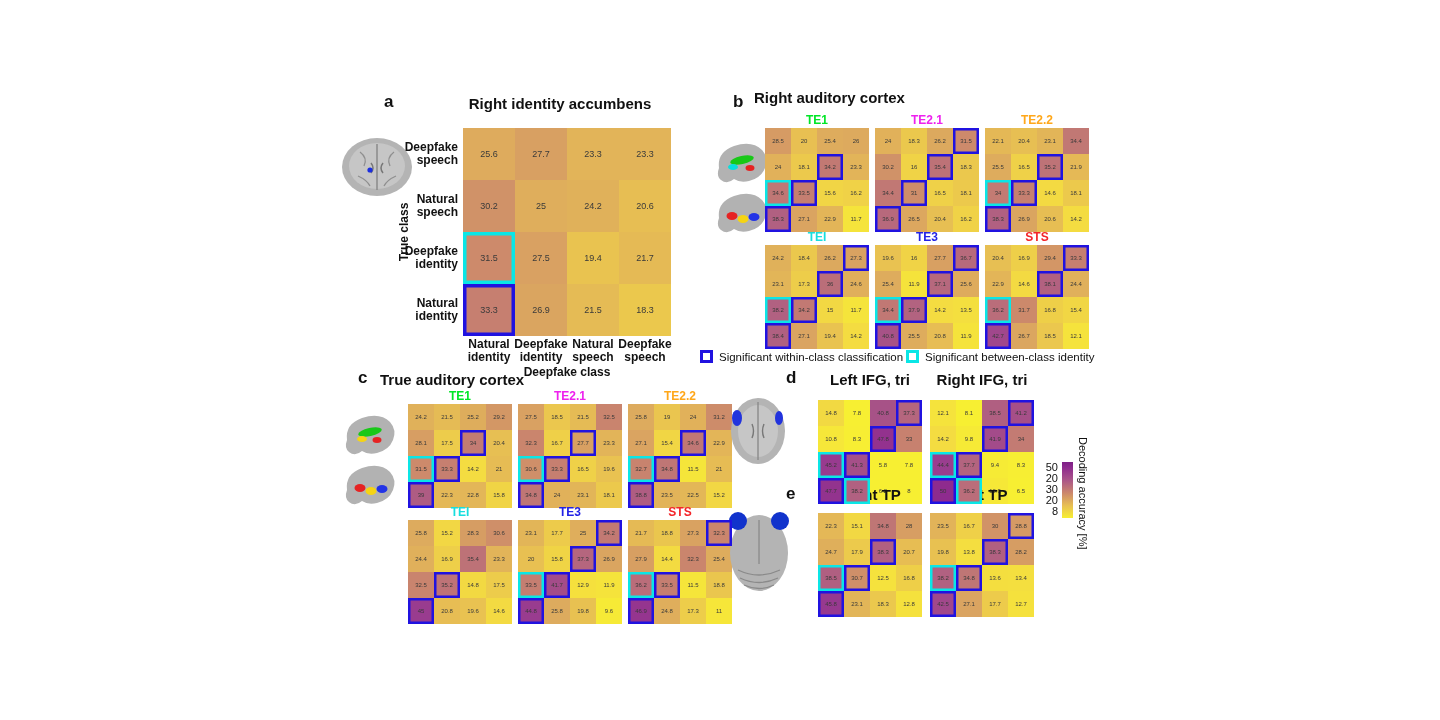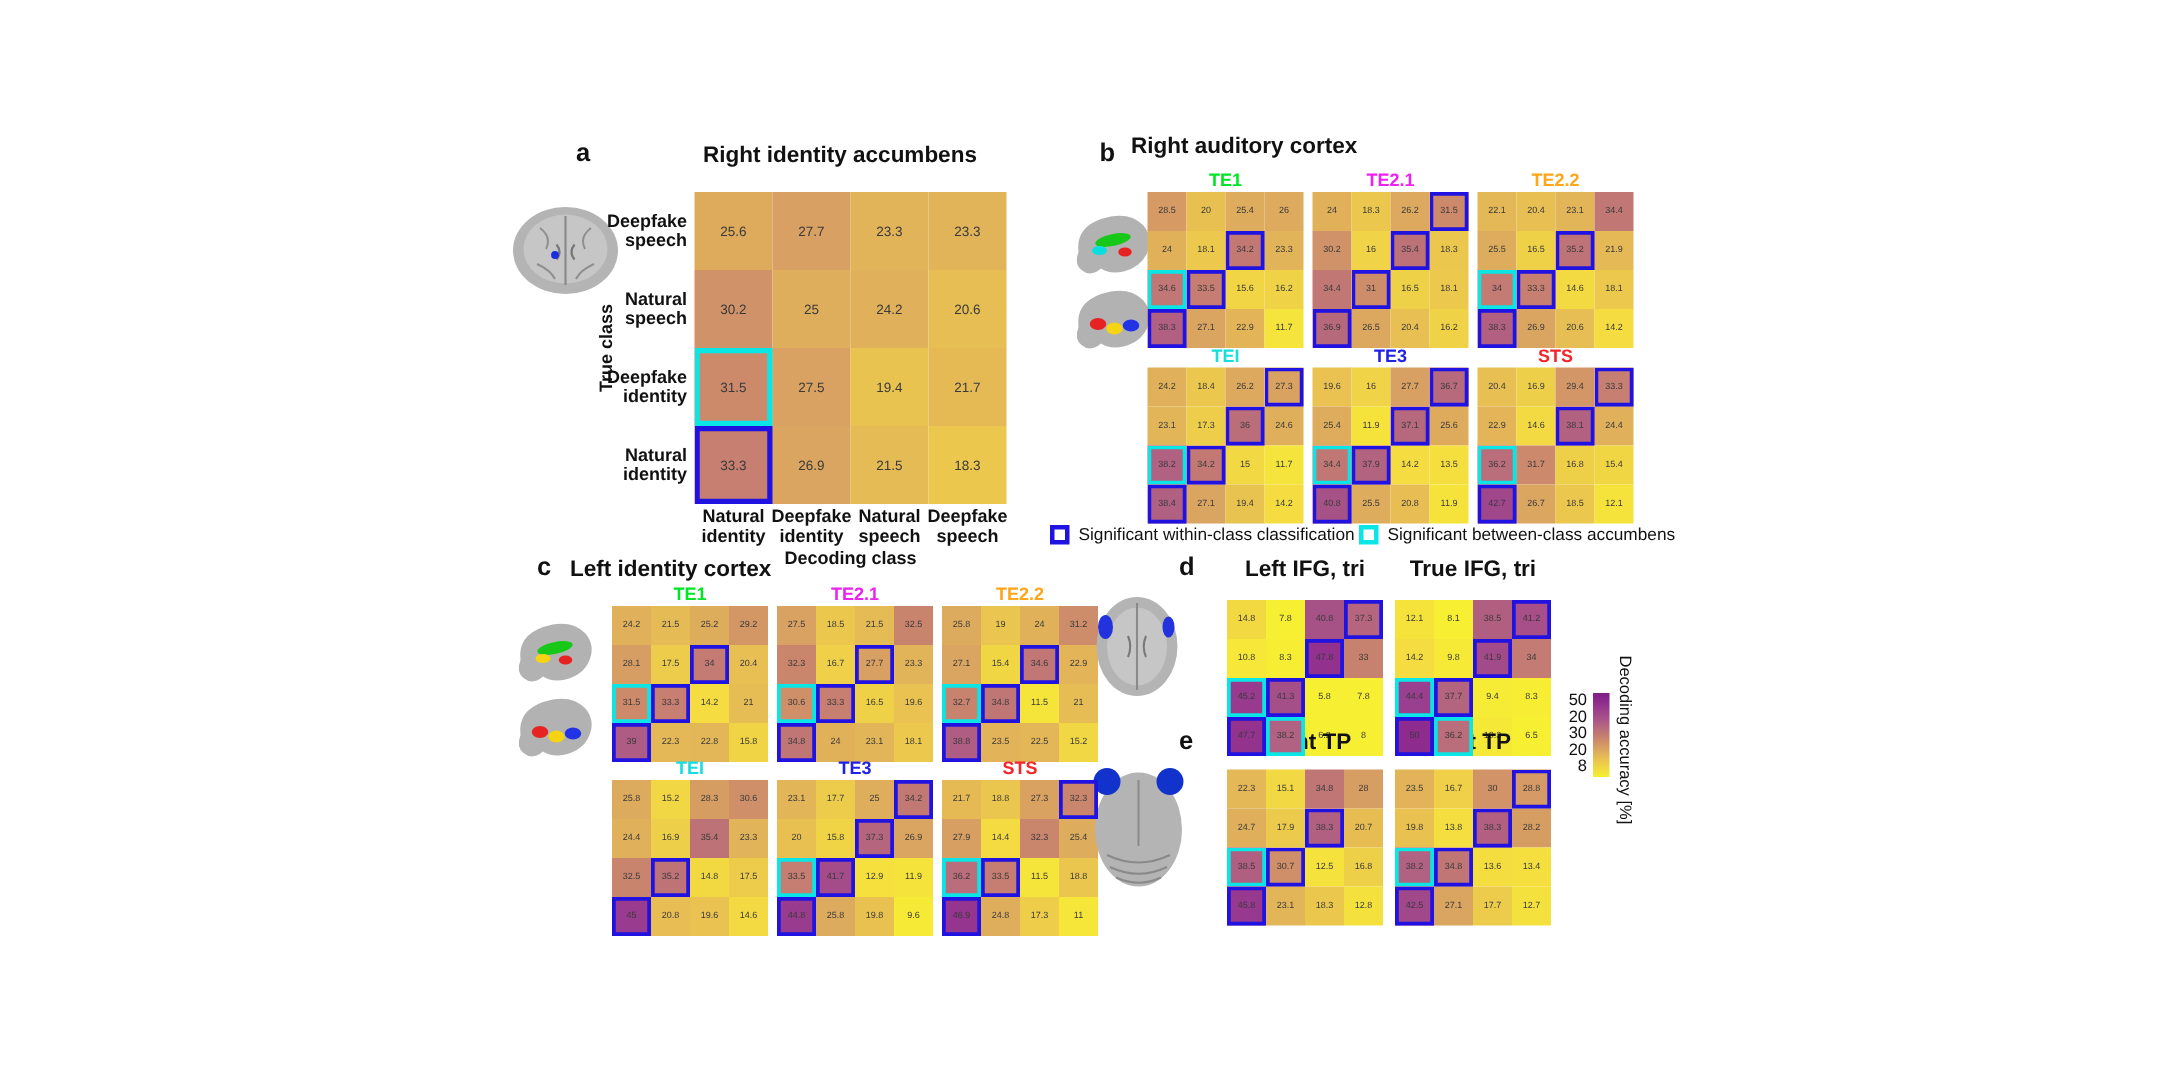--- a/index.html
+++ b/index.html
@@ -73,21 +73,21 @@
 <div class="collab" style="left:459px;top:338px">Natural
 identity</div>
 <div class="collab" style="left:511px;top:338px">Deepfake
 identity</div>
 <div class="collab" style="left:563px;top:338px">Natural
 speech</div>
 <div class="collab" style="left:615px;top:338px">Deepfake
 speech</div>
 
 <div class="axlab ylab" style="left:364px;top:225px;width:80px">True class</div>
-<div class="axlab" style="left:463px;top:365px;width:208px">Decoding class</div>
+<div class="axlab" style="left:463px;top:365px;width:208px">Deepfake class</div>
 
 <div class="plabel" style="left:733px;top:92px">b</div>
 <div class="ptitle" style="left:754px;top:89px">Right auditory cortex</div>
 
 <svg class="abs" style="left:712px;top:140px" width="58" height="100" viewBox="0 0 58 100">
   <path d="M7 28 Q5 12 22 6 Q40 0 50 10 Q57 18 53 28 Q49 38 37 41 Q28 43 22 39 Q15 45 9 40 Q4 36 7 28 Z" fill="#b2b2b2"></path>
   <ellipse cx="30" cy="20" rx="12" ry="4" fill="#18c818" transform="rotate(-12 30 20)"></ellipse>
   <ellipse cx="21" cy="27" rx="5" ry="3" fill="#0adede"></ellipse>
   <ellipse cx="38" cy="28" rx="4.5" ry="3" fill="#e62222"></ellipse>
   <path d="M7 78 Q5 62 22 56 Q40 50 50 60 Q57 68 53 78 Q49 88 37 91 Q28 93 22 89 Q15 95 9 90 Q4 86 7 78 Z" fill="#b2b2b2"></path>
@@ -211,25 +211,25 @@
     <div class="cell" style="left: 52px; top: 78px; width: 26px; height: 26px; background: rgb(235, 199, 78); font-size: 6px;">18.5</div>
     <div class="cell" style="left: 78px; top: 78px; width: 26px; height: 26px; background: rgb(245, 227, 60); font-size: 6px;">12.1</div>
   </div>
 
 <div class="legend-item" style="left:700px;top:350px">
   <span class="sw" style="border-color: rgb(32, 18, 224);"></span>
   <span>Significant within-class classification</span>
 </div>
 <div class="legend-item" style="left:906px;top:350px">
   <span class="sw" style="border-color: rgb(10, 230, 230);"></span>
-  <span>Significant between-class accumbens</span>
+  <span>Significant between-class identity</span>
 </div>
 
 <div class="plabel" style="left:358px;top:368px">c</div>
-<div class="ptitle" style="left:380px;top:371px">Left identity cortex</div>
+<div class="ptitle" style="left:380px;top:371px">True auditory cortex</div>
 
 <svg class="abs" style="left:338px;top:412px" width="62" height="100" viewBox="0 0 58 100">
   <path d="M7 28 Q5 12 22 6 Q40 0 50 10 Q57 18 53 28 Q49 38 37 41 Q28 43 22 39 Q15 45 9 40 Q4 36 7 28 Z" fill="#b2b2b2"></path>
   <ellipse cx="30" cy="20" rx="12" ry="4" fill="#18c818" transform="rotate(-12 30 20)"></ellipse>
   <ellipse cx="22" cy="27" rx="5" ry="3" fill="#f5d414"></ellipse>
   <ellipse cx="37" cy="28" rx="4.5" ry="3" fill="#e62222"></ellipse>
   <path d="M7 78 Q5 62 22 56 Q40 50 50 60 Q57 68 53 78 Q49 88 37 91 Q28 93 22 89 Q15 95 9 90 Q4 86 7 78 Z" fill="#b2b2b2"></path>
   <ellipse cx="20" cy="76" rx="5.5" ry="4" fill="#e62222"></ellipse>
   <ellipse cx="31" cy="79" rx="5.5" ry="4" fill="#f5d414"></ellipse>
   <ellipse cx="42" cy="77" rx="5.5" ry="4" fill="#2233e6"></ellipse>
@@ -346,21 +346,21 @@
     <div class="cell" style="left: 52px; top: 52px; width: 26px; height: 26px; background: rgb(245, 229, 58); font-size: 6px;">11.5</div>
     <div class="cell" style="left: 78px; top: 52px; width: 26px; height: 26px; background: rgb(234, 198, 78); font-size: 6px;">18.8</div>
     <div class="cell" style="left: 0px; top: 78px; width: 26px; height: 26px; background: rgb(149, 53, 143); font-size: 6px; box-shadow: rgb(32, 18, 224) 0px 0px 0px 2.5px inset; z-index: 2;">46.9</div>
     <div class="cell" style="left: 26px; top: 78px; width: 26px; height: 26px; background: rgb(223, 174, 92); font-size: 6px;">24.8</div>
     <div class="cell" style="left: 52px; top: 78px; width: 26px; height: 26px; background: rgb(237, 205, 74); font-size: 6px;">17.3</div>
     <div class="cell" style="left: 78px; top: 78px; width: 26px; height: 26px; background: rgb(246, 230, 57); font-size: 6px;">11</div>
   </div>
 
 <div class="plabel" style="left:786px;top:368px">d</div>
 <div class="ptitle center" style="left:806px;top:371px;width:128px">Left IFG, tri</div>
-<div class="ptitle center" style="left:918px;top:371px;width:128px">True IFG, tri</div>
+<div class="ptitle center" style="left:918px;top:371px;width:128px">Right IFG, tri</div>
 
 <svg class="abs" style="left:728px;top:396px" width="60" height="70" viewBox="0 0 60 70">
   <ellipse cx="30" cy="35" rx="27" ry="33" fill="#b4b4b4"></ellipse>
   <ellipse cx="30" cy="35" rx="20" ry="26" fill="#c6c6c6"></ellipse>
   <path d="M30 6 V64" stroke="#8a8a8a" stroke-width="1.4" fill="none"></path>
   <path d="M24 28 q3 7 0 14 M36 28 q-3 7 0 14" stroke="#777" stroke-width="1.4" fill="none"></path>
   <ellipse cx="9" cy="22" rx="5" ry="8" fill="#2233dd"></ellipse>
   <ellipse cx="51" cy="22" rx="4" ry="7" fill="#2233dd"></ellipse>
 </svg>
 

